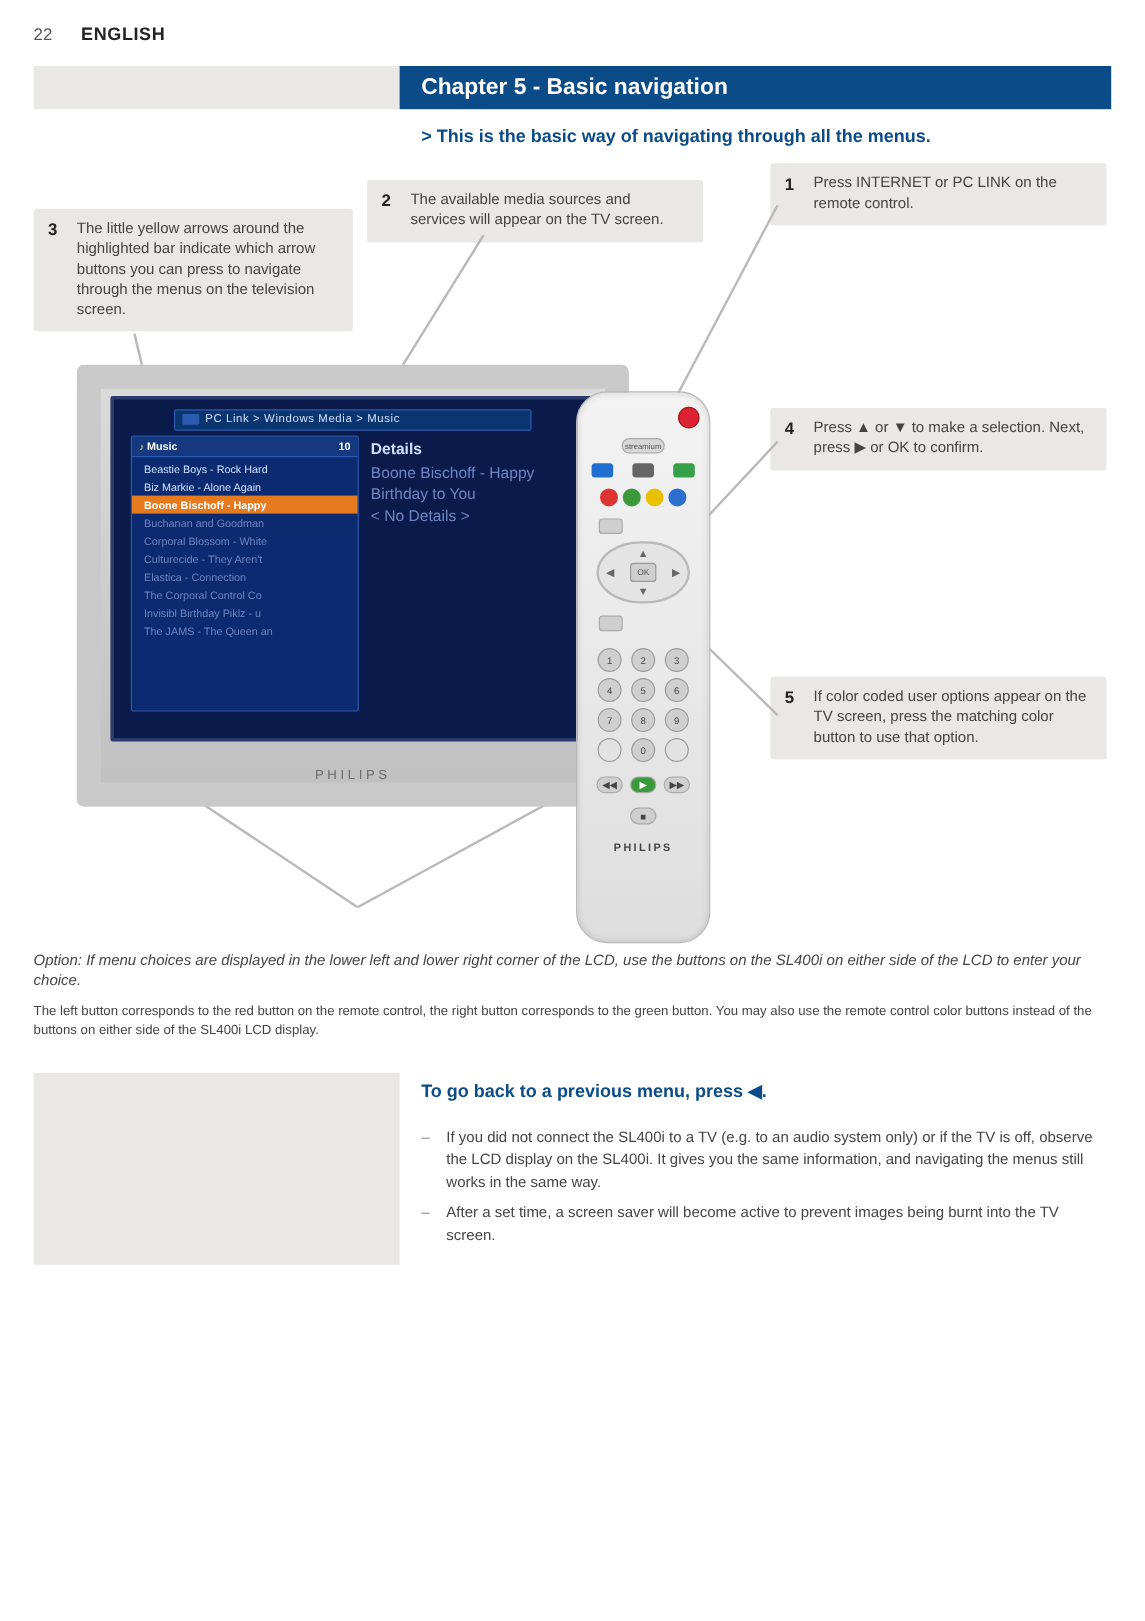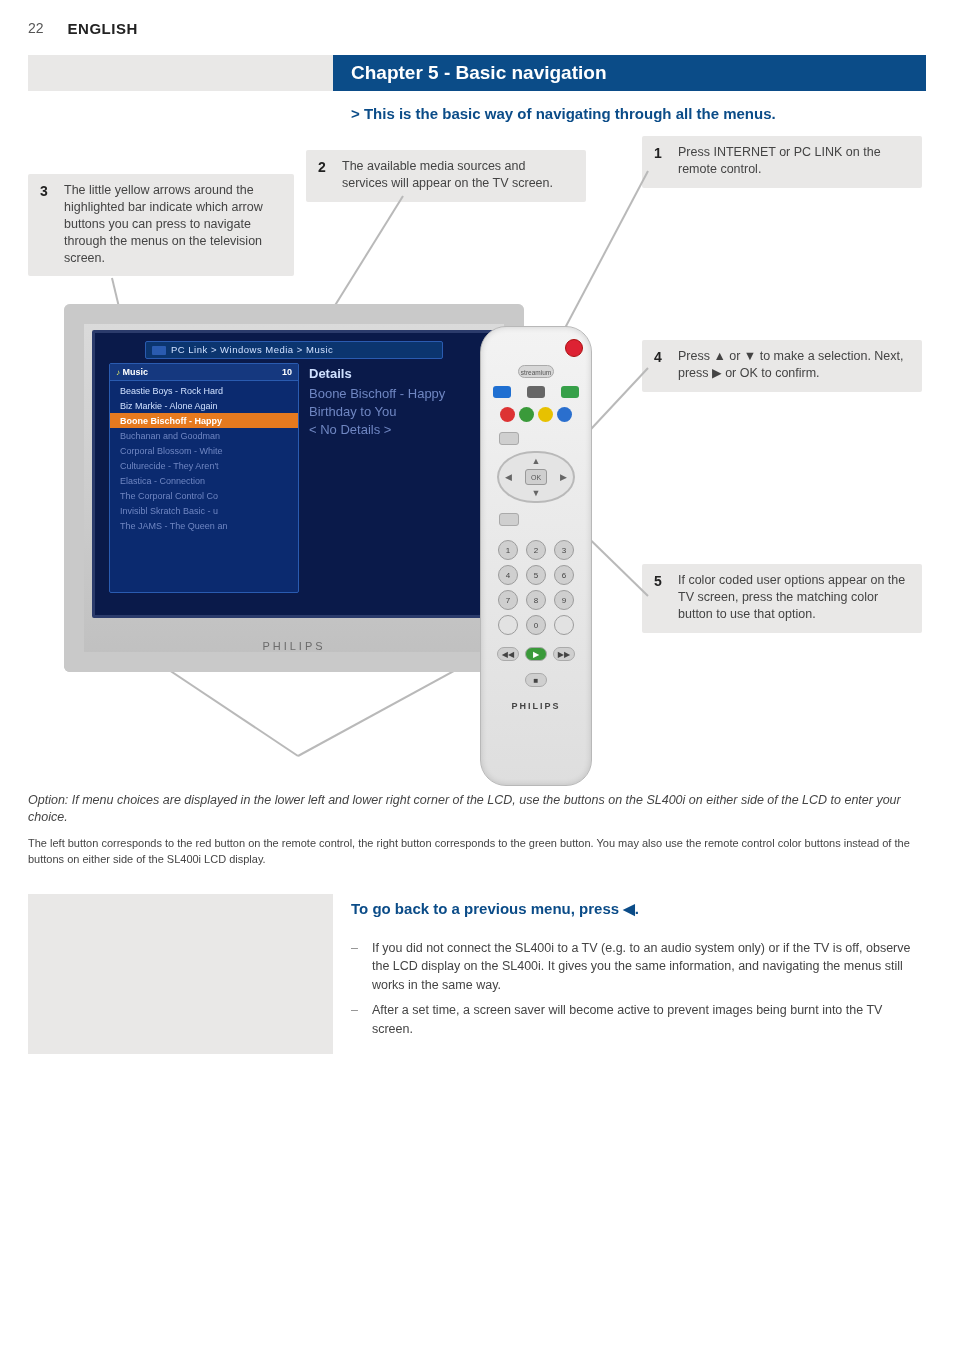--- a/index.html
+++ b/index.html
@@ -214,21 +214,21 @@
         </div>
         <div class="list" id="tv-list">
             <div>Beastie Boys - Rock Hard</div>
             <div>Biz Markie - Alone Again</div>
             <div class="sel">Boone Bischoff - Happy</div>
             <div class="dim">Buchanan and Goodman</div>
             <div class="dim">Corporal Blossom - White</div>
             <div class="dim">Culturecide - They Aren't</div>
             <div class="dim">Elastica - Connection</div>
             <div class="dim">The Corporal Control Co</div>
-            <div class="dim">Invisibl Skratch Basic - u</div>
+            <div class="dim">Invisibl Birthday Piklz - u</div>
             <div class="dim">The JAMS - The Queen an</div>
           </div>
       </div>
       <div class="details-pane">
         <div class="details-hd">Details</div>
         <div class="details-line">Boone Bischoff - Happy</div>
         <div class="details-line">Birthday to You</div>
         <div class="details-line">&lt; No Details &gt;</div>
       </div>
     </div>

